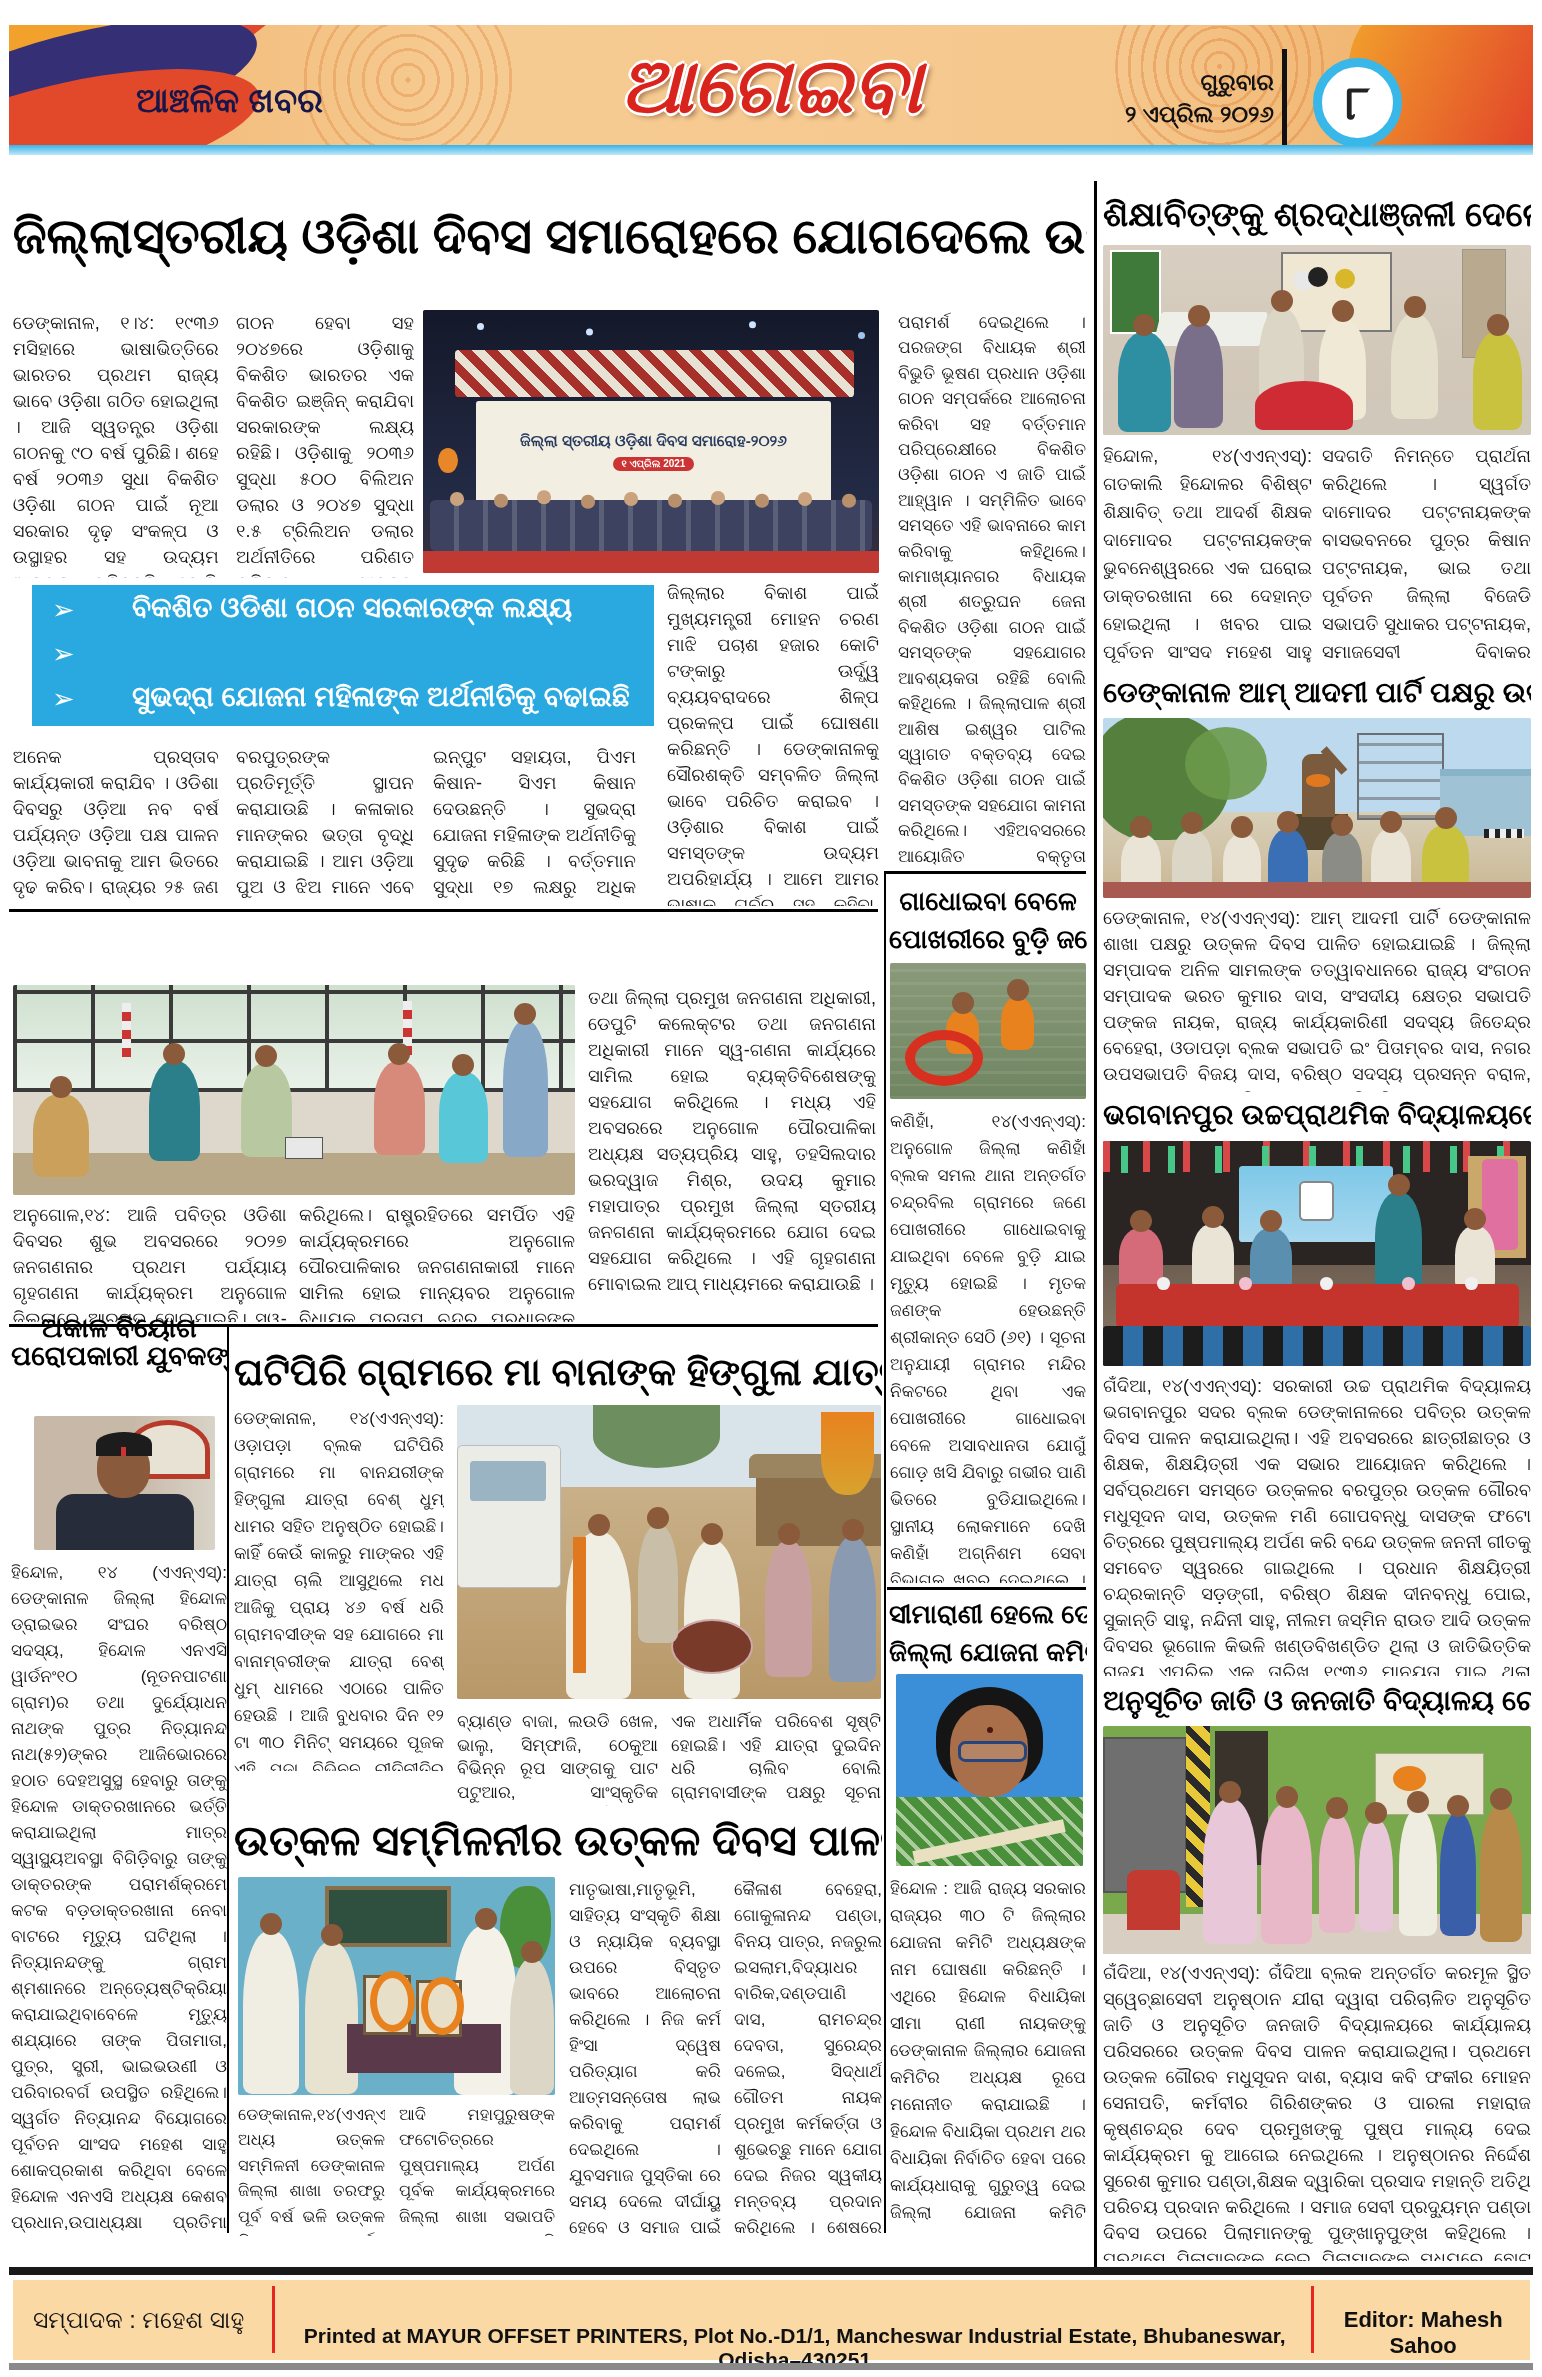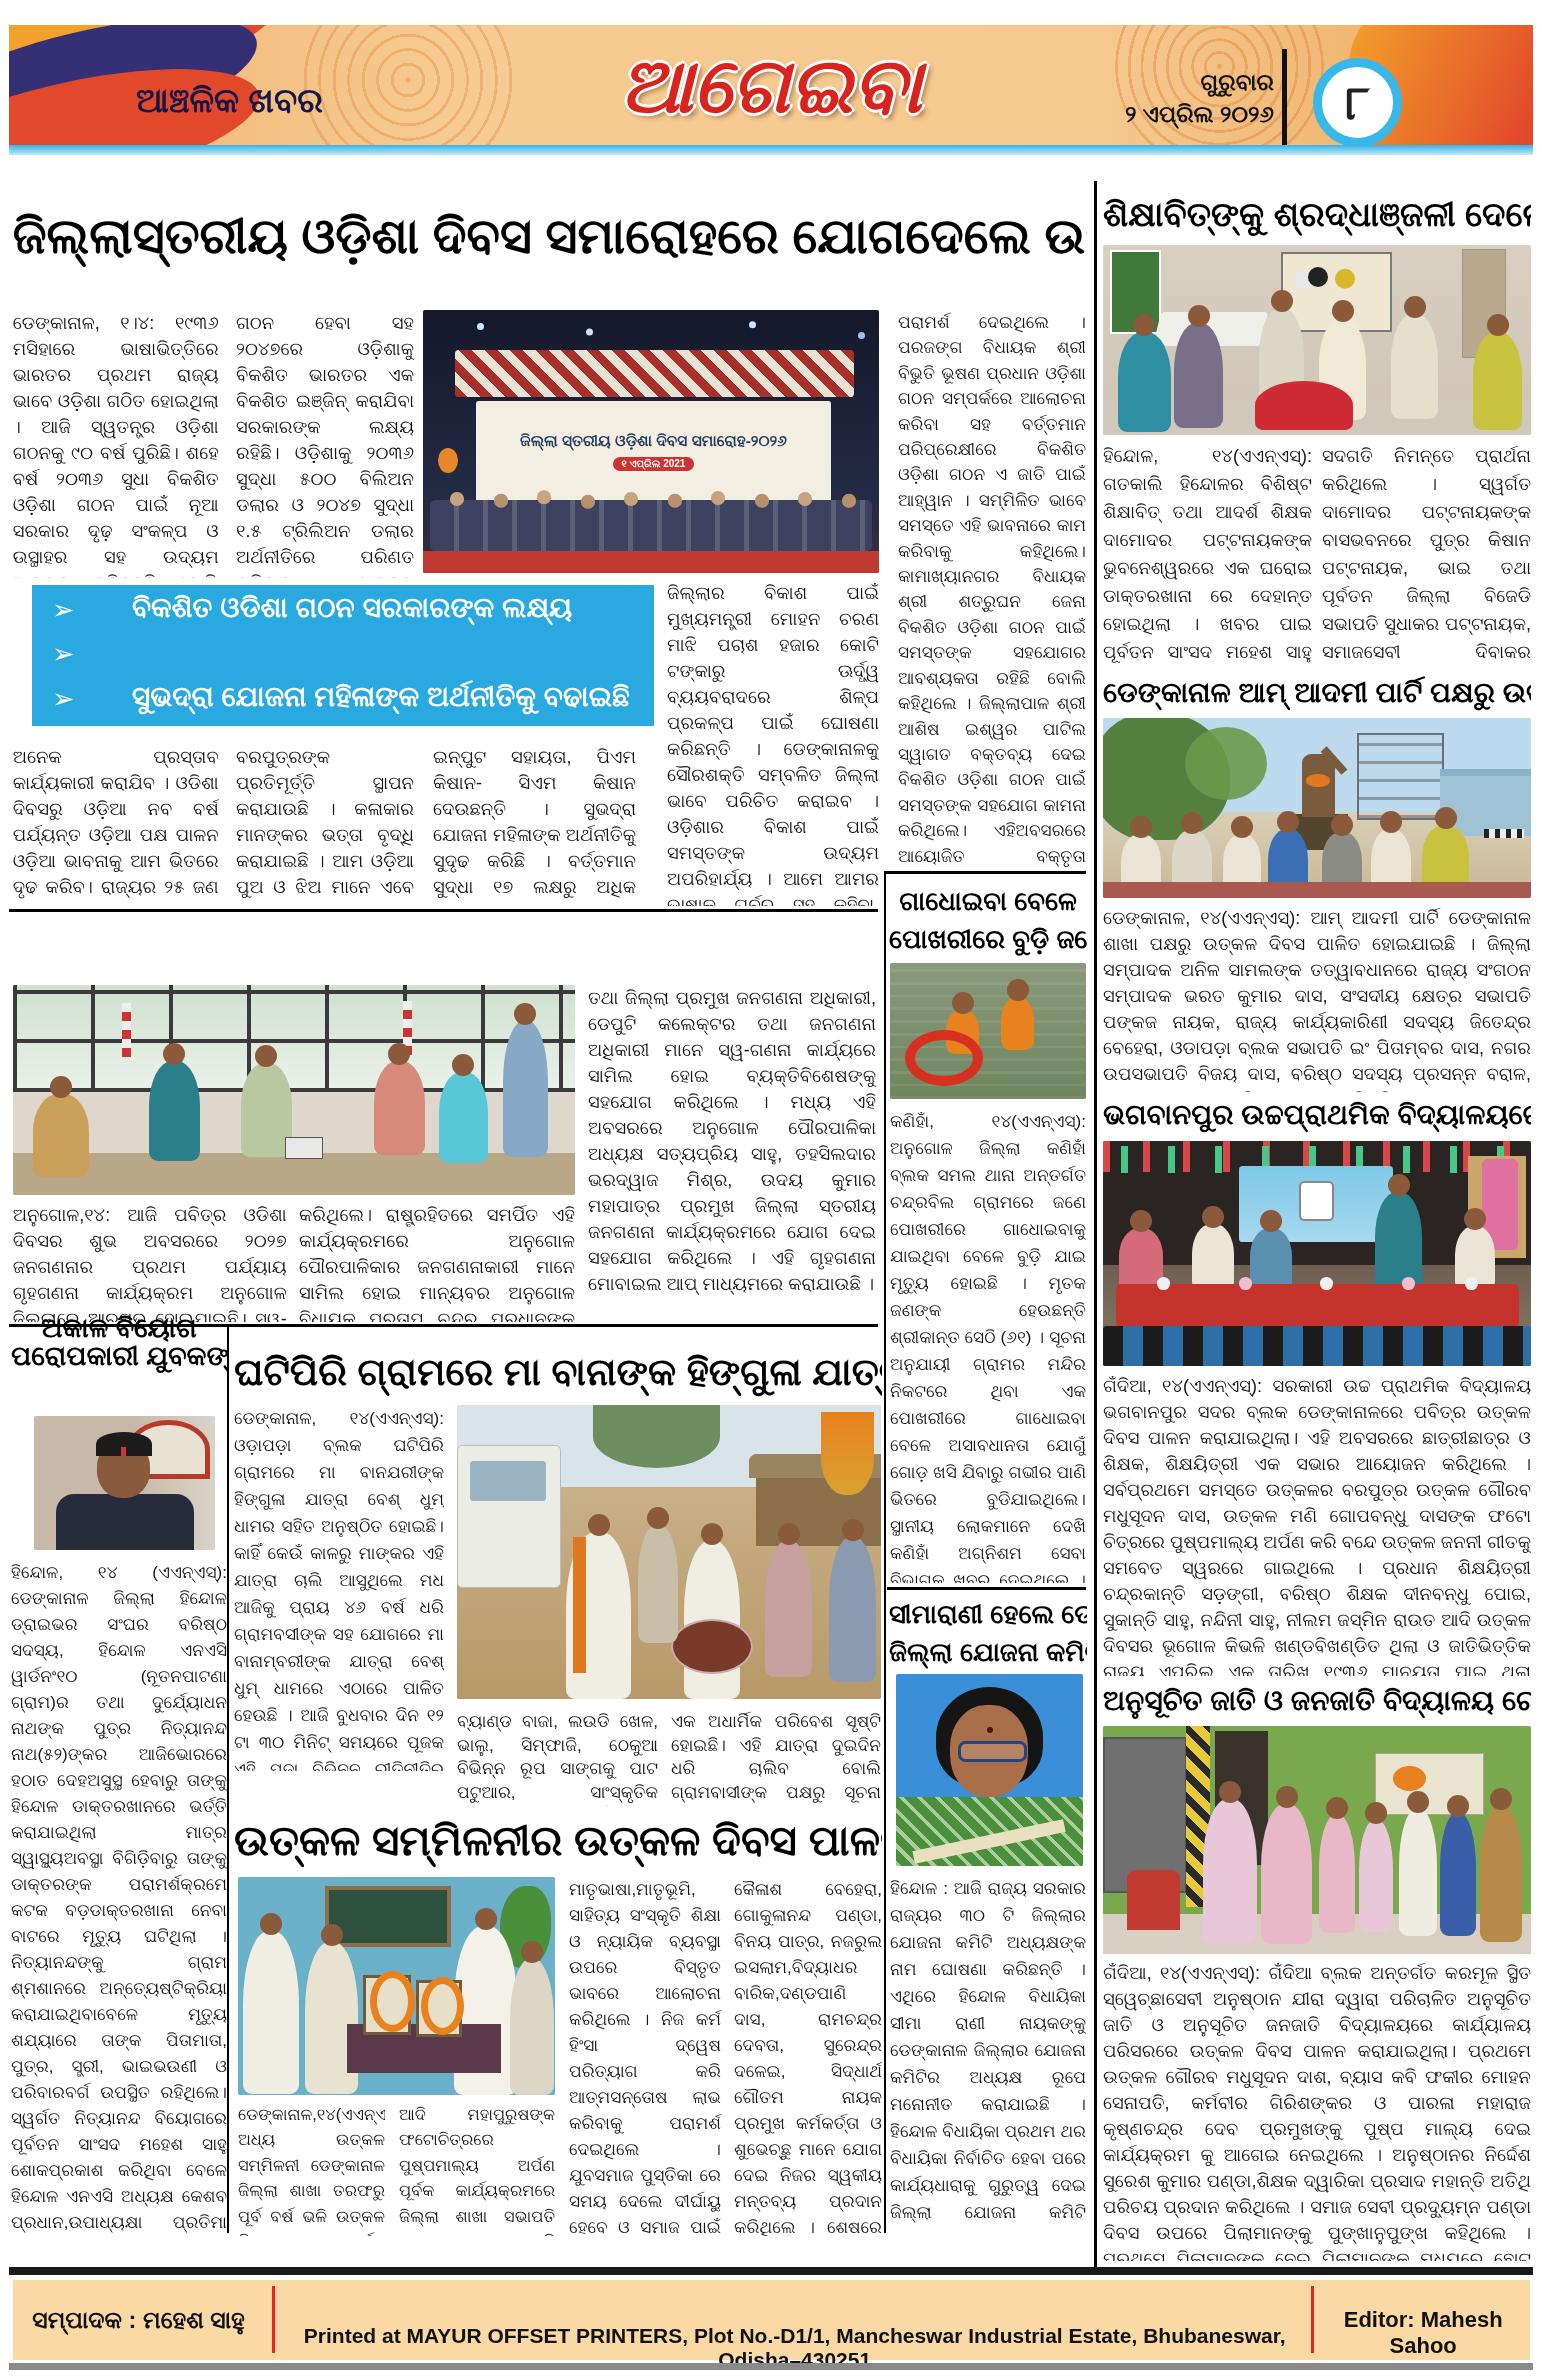--- a/index.html
+++ b/index.html
@@ -270,21 +270,21 @@
     <div class="fig" style="left:256px;top:94px;width:34px;height:112px;background:#e8c8d8;"></div>
     <div class="fig" style="left:296px;top:83px;width:38px;height:127px;background:#efece2;"></div>
     <div class="fig" style="left:337px;top:87px;width:36px;height:123px;background:#3a5fa8;"></div>
     <div class="fig" style="left:377px;top:80px;width:42px;height:136px;background:#b88a4a;"></div>
   </div>
 
   <div class="t col" style="left:1103px;top:1960px;width:428px;height:301px;line-height:26px;">ଗଁଦିଆ, ୧୪(ଏଏନ୍ଏସ୍): ଗଁଦିଆ ବ୍ଲକ ଅନ୍ତର୍ଗତ କରମୂଳ ସ୍ଥିତ ସ୍ୱେଚ୍ଛାସେବୀ ଅନୁଷ୍ଠାନ ଯୀରା ଦ୍ୱାରା ପରିଚାଳିତ ଅନୁସୂଚିତ ଜାତି ଓ ଅନୁସୂଚିତ ଜନଜାତି ବିଦ୍ୟାଳୟରେ କାର୍ଯ୍ୟାଳୟ ପରିସରରେ ଉତ୍କଳ ଦିବସ ପାଳନ କରାଯାଇଥିଲା। ପ୍ରଥମେ ଉତ୍କଳ ଗୌରବ ମଧୁସୂଦନ ଦାଶ, ବ୍ୟାସ କବି ଫକୀର ମୋହନ ସେନାପତି, କର୍ମବୀର ଗିରିଶଙ୍କର ଓ ପାରଳା ମହାରାଜ କୃଷ୍ଣଚନ୍ଦ୍ର ଦେବ ପ୍ରମୁଖଙ୍କୁ ପୁଷ୍ପ ମାଲ୍ୟ ଦେଇ କାର୍ଯ୍ୟକ୍ରମ କୁ ଆଗେଇ ନେଇଥିଲେ । ଅନୁଷ୍ଠାନର ନିର୍ଦ୍ଦେଶ ସୁରେଶ କୁମାର ପଣ୍ଡା,ଶିକ୍ଷକ ଦ୍ୱାରିକା ପ୍ରସାଦ ମହାନ୍ତି ଅତିଥି ପରିଚୟ ପ୍ରଦାନ କରିଥିଲେ । ସମାଜ ସେବୀ ପ୍ରଦ୍ୟୁମ୍ନ ପଣ୍ଡା ଦିବସ ଉପରେ ପିଲାମାନଙ୍କୁ ପୁଙ୍ଖାନୁପୁଙ୍ଖ କହିଥିଲେ । ପ୍ରଥମେ ପିଲାମାନଙ୍କୁ ନେଇ ପିଲାମାନଙ୍କ ମଧ୍ୟରେ ଛୋଟ ବକ୍ତୃତା ଚିତ୍ରାଙ୍କନ ପ୍ରତି ଯୋଗୀତା ଅନୁଷ୍ଠିତ ହେଉଥିଲା । ଶିକ୍ଷକ ରମାକାନ୍ତ ପଲିତା, ଉସବ ନାୟକ, ଦିବ୍ୟ ରଞ୍ଜନ ନାୟକ, ଶଶୀ ଭୂଷଣ ଶତପଥି, କୈଳାଶ ନାୟକ, ପ୍ରଭାତ ତରାଇ, ଶିକ୍ଷୟିତ୍ରୀ ଗୀତାଞ୍ଜଳି ବେହେରା, ବନଜ୍ୟୋସ୍ନା ରାଉତ, ସୁଶ୍ରୀ ଲିମନ ଲିସା ପତି, ପଲିଶ୍ରୀ ରାଉତ, ମିନତୀ ପଣ୍ଡା ପ୍ରମୁଖ ଯୋଗ ଦେଇଥିଲେ । ସଭା ଶେଷରେ ଛାତ୍ରଛାତ୍ରୀମାନଙ୍କୁ ନେଇ ଏକ ଦେଶାତ୍ମକ ବୋଧ ସଂଗୀତ ଓ ନୃତ୍ୟ କାର୍ଯ୍ୟକ୍ରମ କରାଯାଇଥିଲା । ଯୀରା ନିର୍ଦ୍ଦେଶକ ପିଲାମାନଙ୍କୁ ନିଜଧର୍ମ ସଂସ୍କୃତି ଓ ପରମ୍ପରା ମାତୃଭୂମି ଓ ମାତୃଭାଷା କୁ ବଜାଇ ରଖିବାକୁ ଛାତ୍ର ଛାତ୍ରୀ ମାନଙ୍କୁ ପରାମର୍ଶ ଦେଇଥିଲେ ।</div>
 
   <div class="abs" style="left:9px;top:2267px;width:1524px;height:8.2px;background:#191919;"></div>
   <div class="abs" style="left:12.7px;top:2280px;width:1517px;height:80px;background:#fbd9a4;">
-    <div class="s" style="left:5.4px;top:27px;width:241px;text-align:center;font-size:23.6px;font-weight:700;color:#111;">ସମ୍ପାଦକ : ମହେଶ ସାହୁ</div>
+    <div class="s" style="left:5.4px;top:27px;width:241px;text-align:center;font-size:23.6px;font-weight:400;color:#111;">ସମ୍ପାଦକ : ମହେଶ ସାହୁ</div>
     <div class="s" style="left:259px;top:6.3px;width:3.6px;height:67px;background:#e8251f;"></div>
     <div class="s" style="left:272px;top:44px;width:1020px;text-align:center;font-size:21px;font-weight:700;color:#111;">Printed at MAYUR OFFSET PRINTERS, Plot No.-D1/1, Mancheswar Industrial Estate, Bhubaneswar, Odisha–430251</div>
     <div class="s" style="left:1298px;top:6.3px;width:3.6px;height:67px;background:#e8251f;"></div>
     <div class="s" style="left:1306px;top:27px;width:209px;text-align:center;font-size:22px;font-weight:700;color:#111;">Editor: Mahesh Sahoo</div>
   </div>
   <div class="abs" style="left:9px;top:2363px;width:1524px;height:7.3px;background:#8a8a8a;"></div>
 
 </div>
 
 

